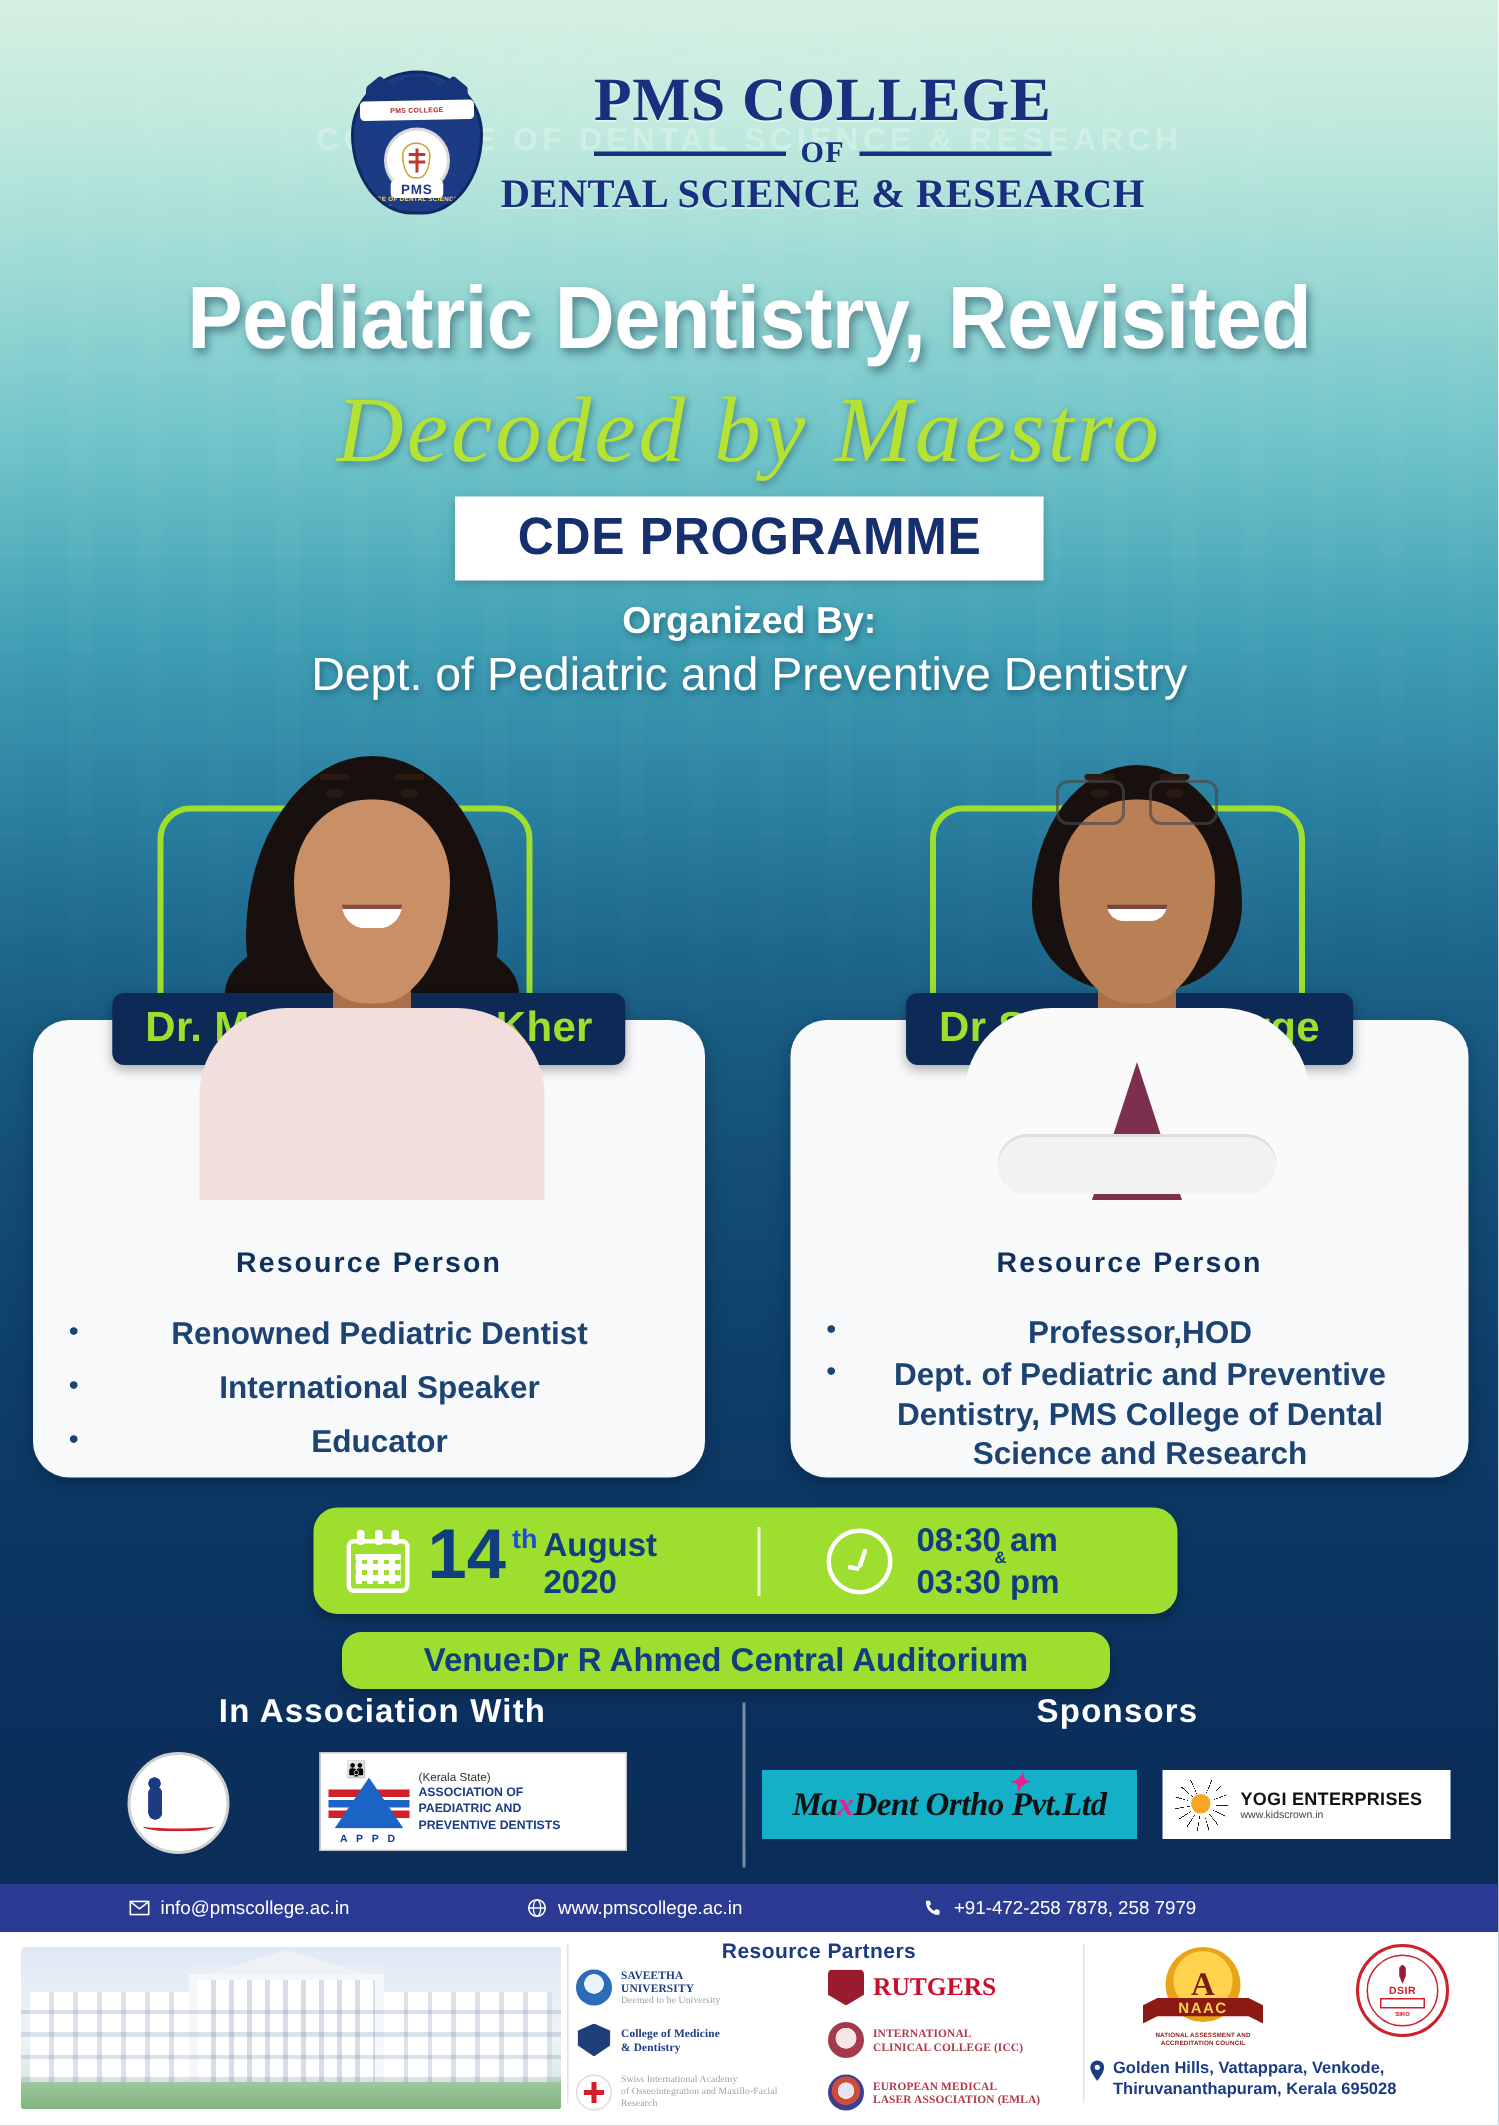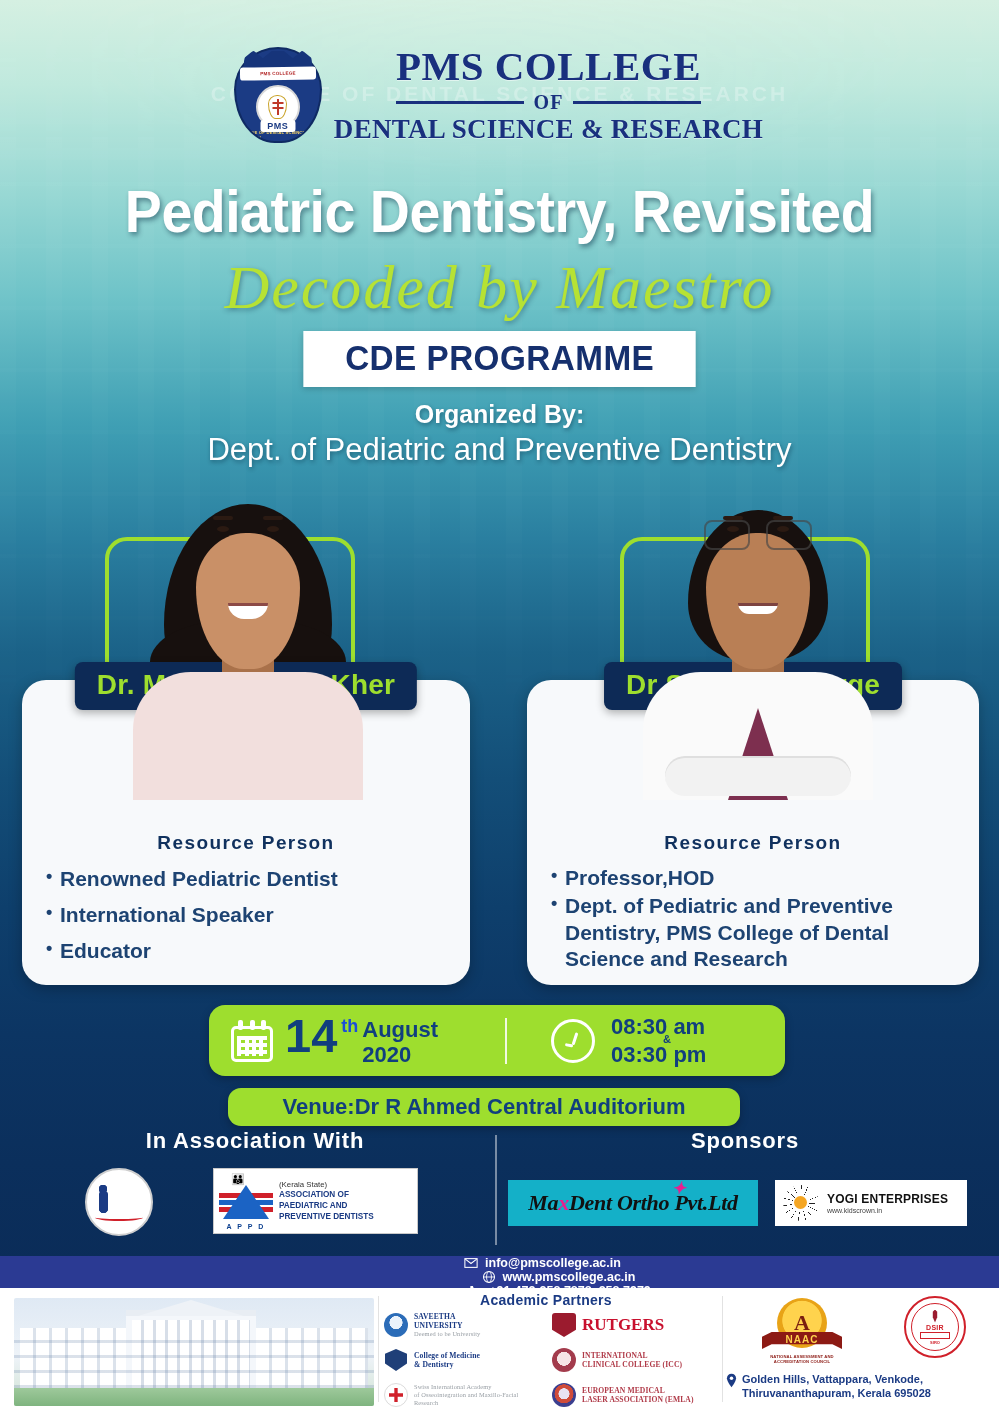--- a/index.html
+++ b/index.html
@@ -230,22 +230,23 @@
     background:#0d2a56; color:#9ede2e;
     font-weight:bold; font-size:28px; letter-spacing:.2px;
     padding:7px 22px 9px; border-radius:8px; white-space:nowrap;
     box-shadow:0 3px 8px rgba(0,0,0,.3);
   }
   .role{
     position:absolute; top:152px; left:0; width:100%; text-align:center;
     font-weight:bold; font-size:19px; color:#10315e; letter-spacing:1.4px;
   }
   .bullets{
-    position:absolute; top:185px; left:0; width:100%;
+    position:absolute; top:196px; left:0; width:100%;
     padding:0 24px;
+    text-align:center;
   }
   .bullets li{
     list-style:none; font-size:21px; color:#1d4372; font-weight:bold;
     line-height:1.38; margin-bottom:7px; position:relative; padding-left:14px;
   }
   .bullets li:before{
     content:"\2022"; position:absolute; left:0; top:-1px; color:#1d4372; font-size:18px;
   }
   .bullets.tight li{ margin-bottom:2px; line-height:1.25; }
 
@@ -373,21 +374,21 @@
     -webkit-mask:radial-gradient(circle, transparent 0 8px, #000 8px);
             mask:radial-gradient(circle, transparent 0 8px, #000 8px);
   }
   .yogi .yt{ font-size:12px; font-weight:bold; color:#111; letter-spacing:.2px; line-height:1.25; }
   .yogi .yurl{ font-size:7px; color:#444; font-weight:normal; }
 
   
   .contact{
     position:absolute; left:0; top:1256px; width:999px; height:32px;
     background:#2b3a93;
-    display:flex; align-items:center; color:#ffffff; font-size:12.5px; font-weight:bold;flex-direction:column;
+    display:flex; align-items:center; color:#ffffff; font-size:12.5px; font-weight:normal;
   }
   .contact .item{ display:flex; align-items:center; gap:7px; }
   .c1{ margin-left:86px; } .c2{ margin-left:118px; } .c3{ margin-left:120px; }
   .ic{ width:14px;height:14px;flex:0 0 auto; }
 
   
   .footer{
     position:absolute; left:0; top:1288px; width:999px; height:129px; background:#ffffff;
   }
   .foot-bldg{
@@ -694,21 +695,21 @@
       <div class="core"></div>
         <div class="cols"></div>
         <div class="ped"></div>
       <div class="rows"></div>
         <div class="green"></div>
     </div>
   </div>
   <div class="foot-sep"></div>
   <div class="foot-sep2"></div>
 
-  <div class="ap-title">Academic Partners</div>
+  <div class="ap-title">Resource Partners</div>
 
   <div class="ap-grid">
     <div class="ap-col l">
       <div class="ap-row">
         <div class="ap-badge blue"></div>
         <div class="ap-name">
           <div>SAVEETHA</div>
           <div>UNIVERSITY</div>
           <div class="ap-name grey">Deemed to be University</div>
         </div>

